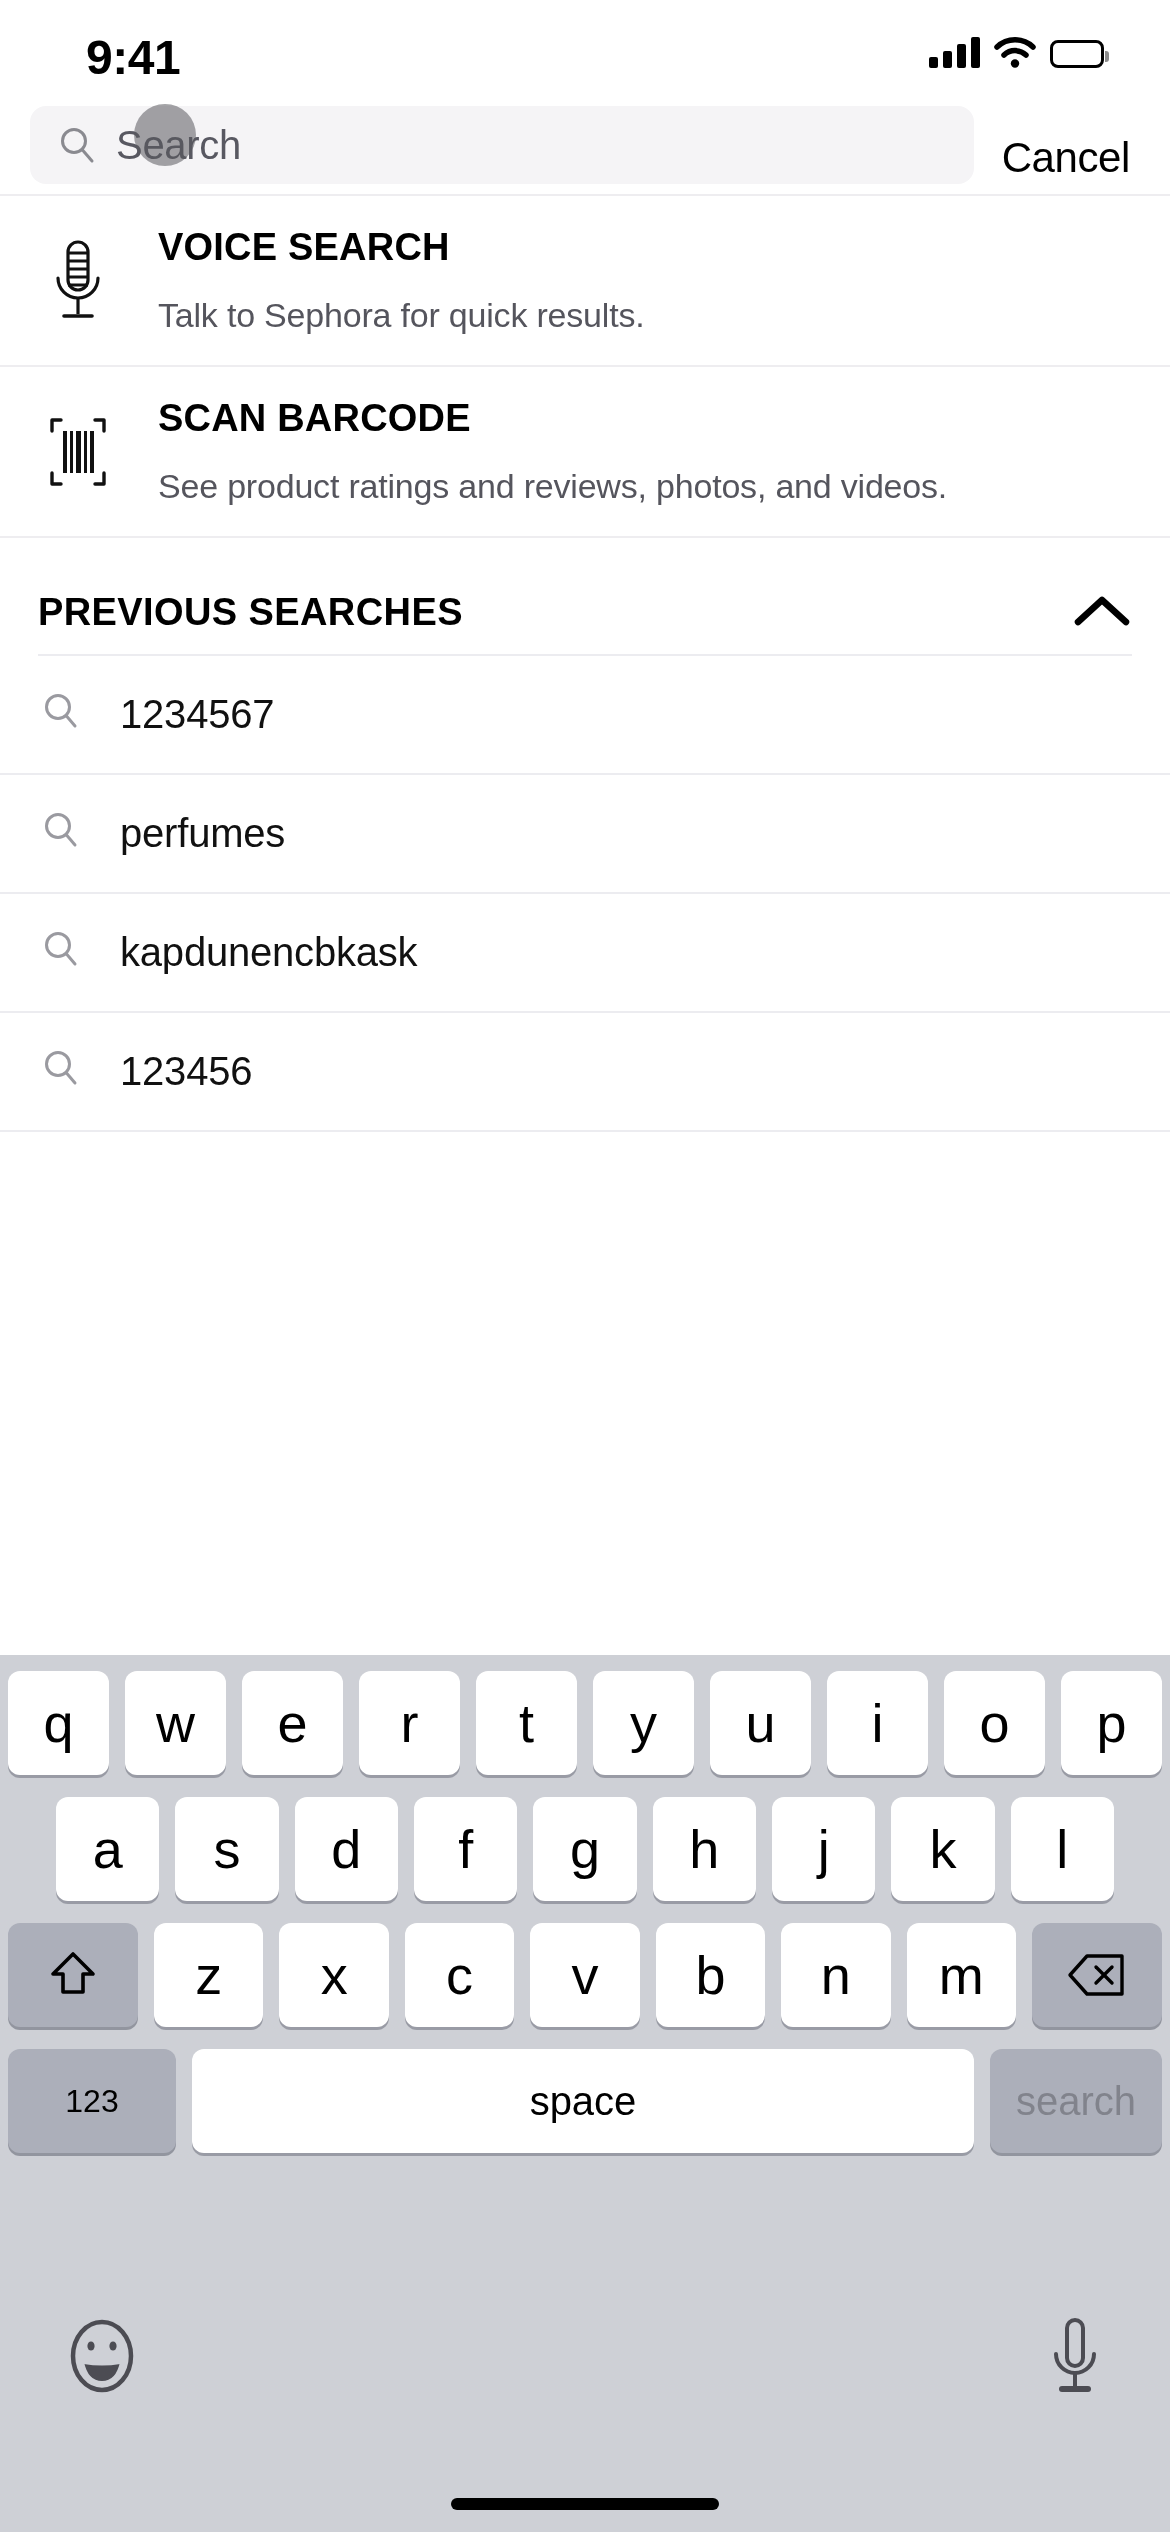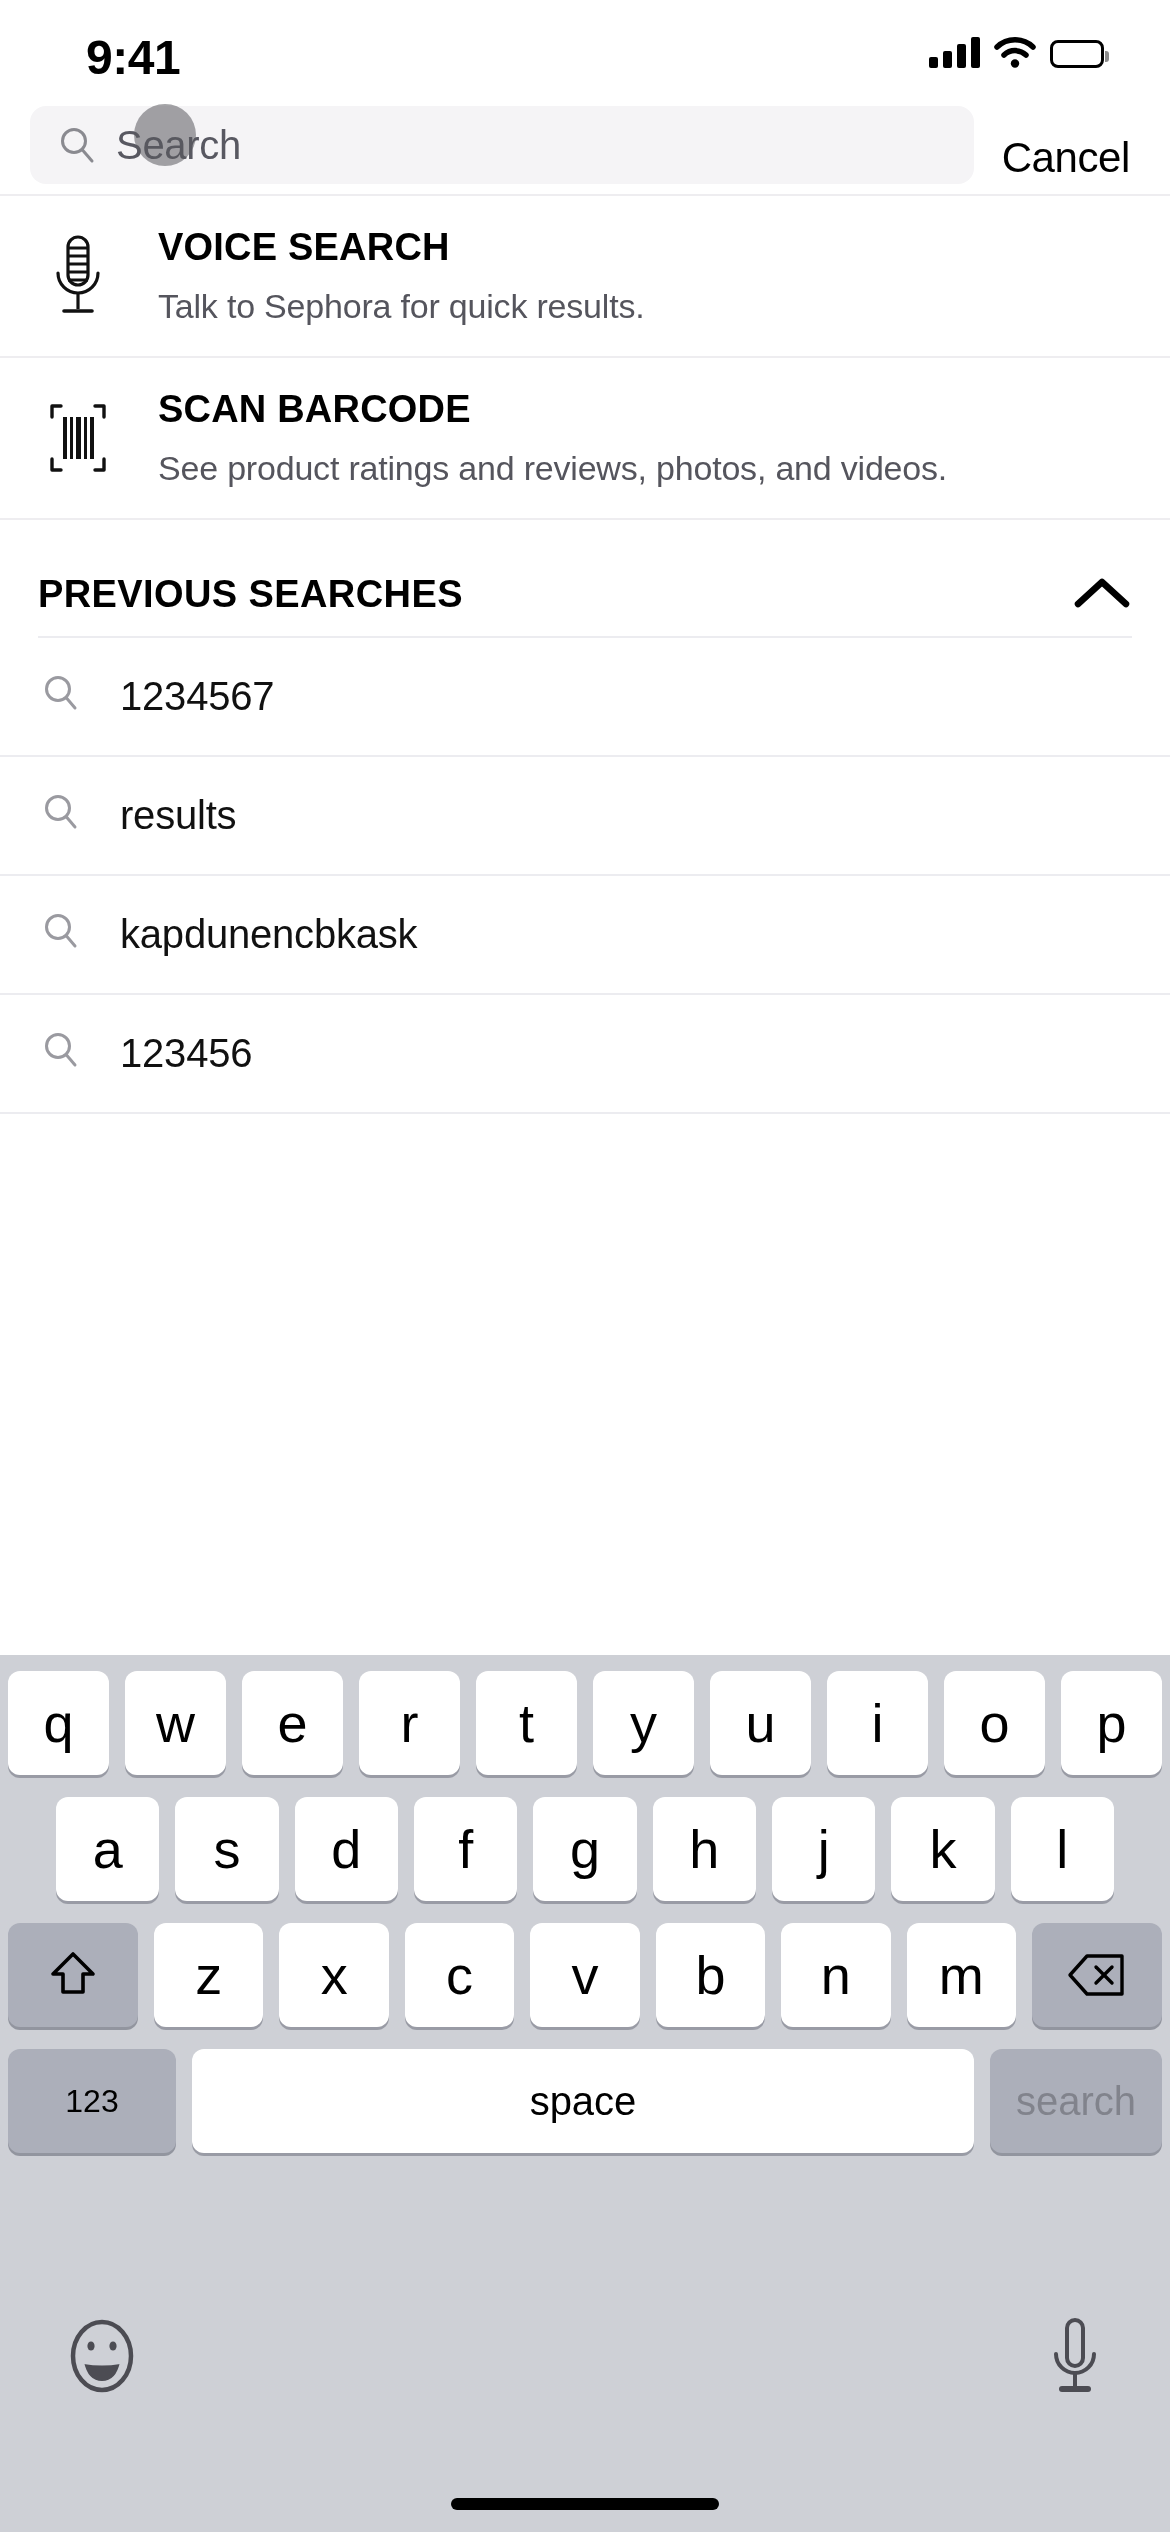--- a/index.html
+++ b/index.html
@@ -111,21 +111,21 @@
     display: flex; align-items: center;
     padding: 30px 30px 30px 42px;
     gap: 44px;
     background: #fff;
   }
   .action-icon {
     flex: 0 0 72px;
     width: 72px; height: 86px;
     display: flex; align-items: center; justify-content: center;
   }
-  .action-text { display: flex; flex-direction: column; gap: 18px; }
+  .action-text { display: flex; flex-direction: column; gap: 27px; }
   .action-title {
     font-size: 38px; font-weight: bold;
     letter-spacing: 0.2px; color: #000;
   }
   .action-sub {
     font-size: 34px; color: #55555d;
     letter-spacing: -0.2px;
   }
 
   
@@ -318,21 +318,21 @@
   </div>
   <div class="hist-div"></div>
 
   <div class="history-row">
     <span>
       <svg width="38" height="38" viewBox="0 0 38 38">
         <circle cx="16" cy="15" r="11.5" stroke="#9a9aa0" stroke-width="3" fill="none"></circle>
         <line x1="24.5" y1="24" x2="33" y2="34" stroke="#9a9aa0" stroke-width="3" stroke-linecap="round"></line>
       </svg>
     </span>
-    <span class="history-label">results</span>
+    <span class="history-label">perfumes</span>
   </div>
   <div class="hist-div"></div>
 
   <div class="history-row">
     <span>
       <svg width="38" height="38" viewBox="0 0 38 38">
         <circle cx="16" cy="15" r="11.5" stroke="#9a9aa0" stroke-width="3" fill="none"></circle>
         <line x1="24.5" y1="24" x2="33" y2="34" stroke="#9a9aa0" stroke-width="3" stroke-linecap="round"></line>
       </svg>
     </span>

